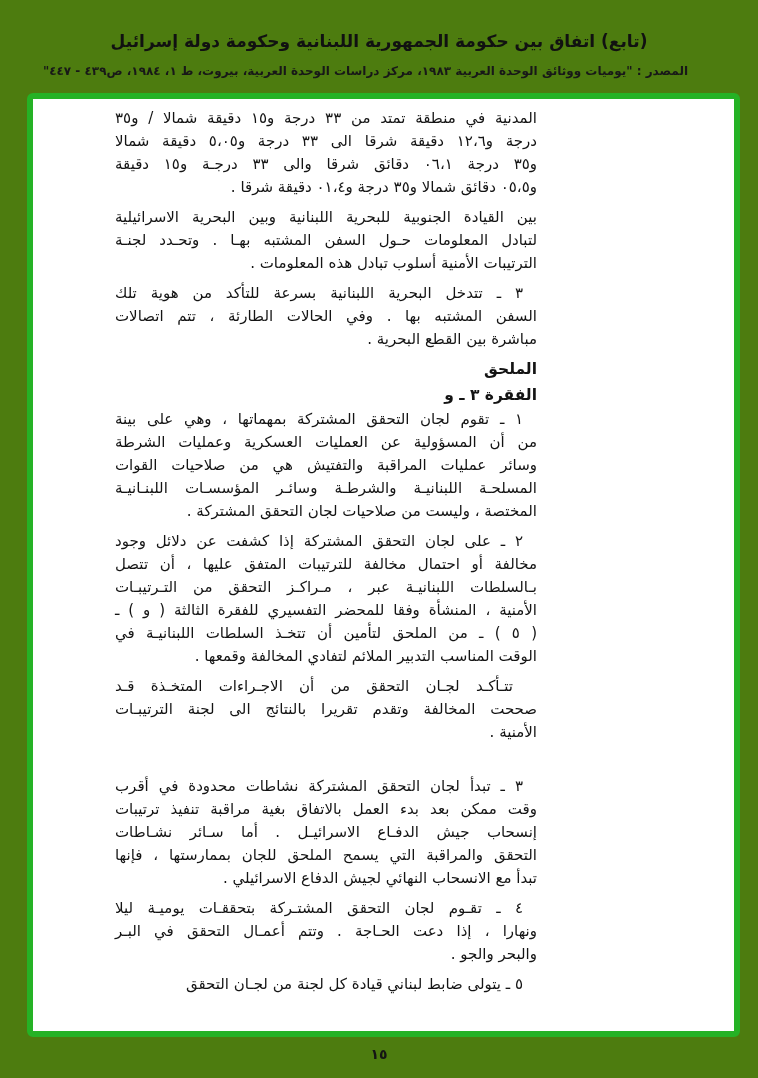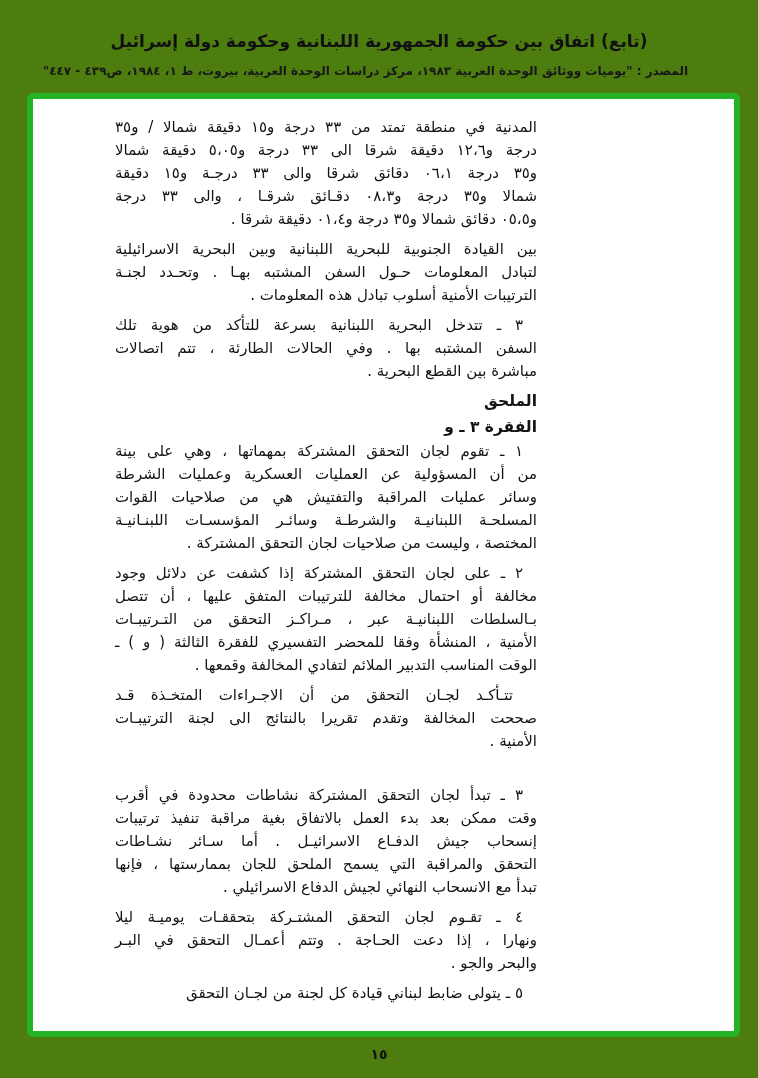--- a/index.html
+++ b/index.html
@@ -25,21 +25,21 @@
     color:#181818;
   }
   .content-frame{
     position:absolute;left:27px;top:93px;
     width:701px;height:932px;
     border:6px solid #25b225;
     border-radius:6px;
     background:#ffffff;
   }
   .text-column{
-    position:absolute;left:115px;top:116px;
+    position:absolute;left:115px;top:107px;
     width:422px;
     direction:rtl;
   }
   .para{margin:0 0 7px 0;font-size:15px;}
   .para .line{
     line-height:23px;
     text-align:justify;
     text-align-last:justify;
     white-space:nowrap; 
   }
@@ -62,21 +62,20 @@
 
   <div class="source-line">المصدر :  "يوميات ووثائق الوحدة العربية ١٩٨٣، مركز دراسات الوحدة العربية، بيروت، ط ١، ١٩٨٤، ص٤٣٩ - ٤٤٧"</div>
 
   <div class="content-frame" style="border-color: rgb(37, 178, 37);"></div>
 
   <div class="text-column">
       <div class="para body">
         <div class="line">المدنية في منطقة تمتد من ٣٣ درجة و١٥ دقيقة شمالا / و٣٥</div>
         <div class="line">درجة و١٢،٦ دقيقة شرقا الى ٣٣ درجة و٥،٠٥ دقيقة شمالا</div>
         <div class="line">و٣٥ درجة ٠٦،١ دقائق شرقا والى ٣٣ درجـة و١٥ دقيقة</div>
-        <div class="line">شمالا و٣٥ درجة و٠٨،٣ دقـائق شرقـا ، والى ٣٣ درجة</div>
         <div class="line last">و٠٥،٥ دقائق شمالا و٣٥ درجة و٠١،٤ دقيقة شرقا .</div>
       </div>
       <div class="para body">
         <div class="line">بين القيادة الجنوبية للبحرية اللبنانية وبين البحرية الاسرائيلية</div>
         <div class="line">لتبادل المعلومات حـول السفن المشتبه بهـا . وتحـدد لجنـة</div>
         <div class="line last">الترتيبات الأمنية أسلوب تبادل هذه المعلومات .</div>
       </div>
       <div class="para body">
         <div class="line" style="padding-right: 14px;">٣ ـ تتدخل البحرية اللبنانية بسرعة للتأكد من هوية تلك</div>
         <div class="line">السفن المشتبه بها . وفي الحالات الطارئة ، تتم اتصالات</div>
@@ -93,20 +92,21 @@
         <div class="line">من أن المسؤولية عن العمليات العسكرية وعمليات الشرطة</div>
         <div class="line">وسائر عمليات المراقبة والتفتيش هي من صلاحيات القوات</div>
         <div class="line">المسلحـة اللبنانيـة والشرطـة وسائـر المؤسسـات اللبنـانيـة</div>
         <div class="line last">المختصة ، وليست من صلاحيات لجان التحقق المشتركة .</div>
       </div>
       <div class="para body">
         <div class="line" style="padding-right: 14px;">٢ ـ على لجان التحقق المشتركة إذا كشفت عن دلائل وجود</div>
         <div class="line">مخالفة أو احتمال مخالفة للترتيبات المتفق عليها ، أن تتصل</div>
         <div class="line">بـالسلطات اللبنانيـة عبر ، مـراكـز التحقق من التـرتيبـات</div>
         <div class="line">الأمنية ، المنشأة وفقا للمحضر التفسيري للفقرة الثالثة ( و ) ـ</div>
+        <div class="line">( ٥ ) ـ من الملحق لتأمين أن تتخـذ السلطات اللبنانيـة في</div>
         <div class="line last">الوقت المناسب التدبير الملائم لتفادي المخالفة وقمعها .</div>
       </div>
       <div class="para body">
         <div class="line" style="padding-right: 24px;">تتـأكـد لجـان التحقق من أن الاجـراءات المتخـذة قـد</div>
         <div class="line">صححت المخالفة وتقدم تقريرا بالنتائج الى لجنة الترتيبـات</div>
         <div class="line last">الأمنية .</div>
       </div>
       <div class="para body">
         <div class="line" style="padding-right: 14px; margin-top: 31px;">٣ ـ تبدأ لجان التحقق المشتركة نشاطات محدودة في أقرب</div>
         <div class="line">وقت ممكن بعد بدء العمل بالاتفاق بغية مراقبة تنفيذ ترتيبات</div>

